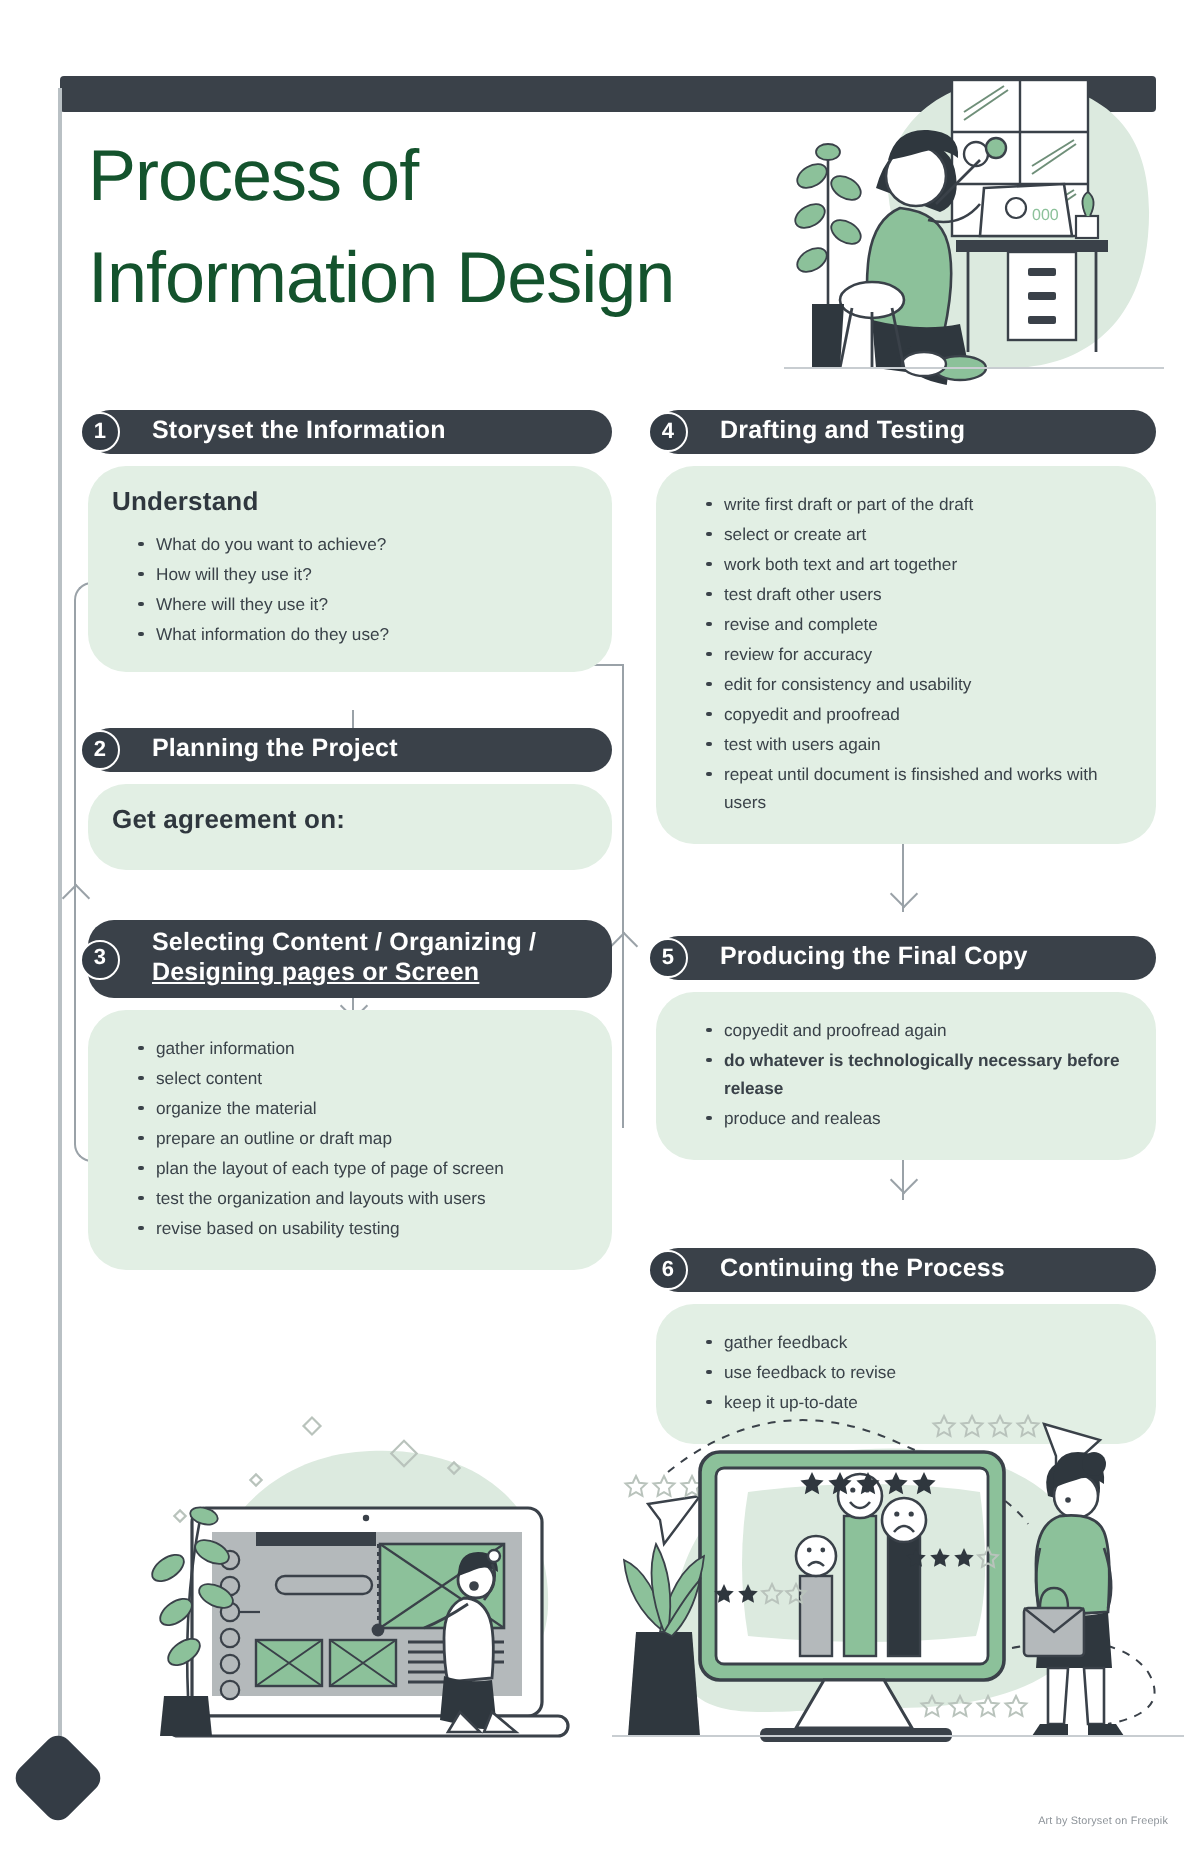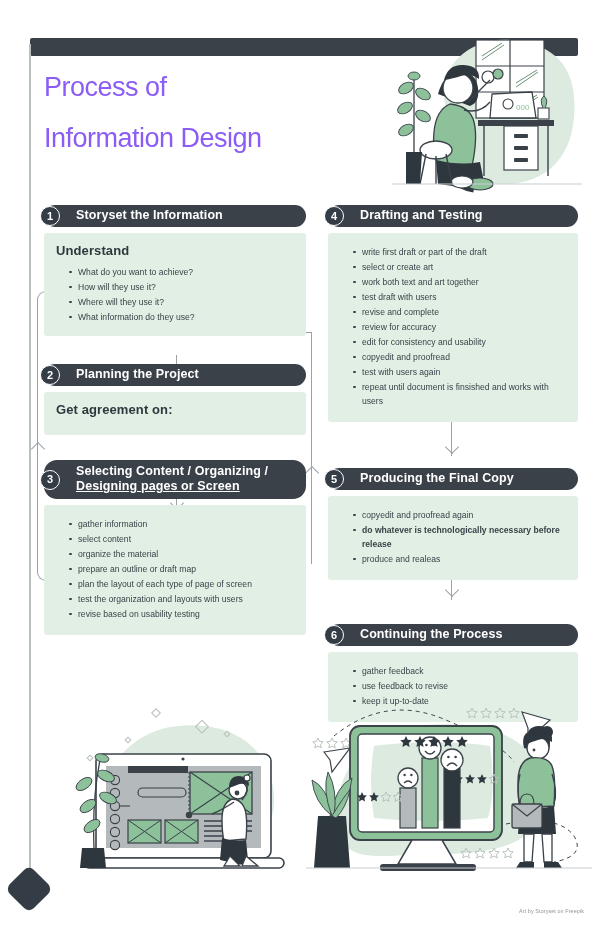--- a/index.html
+++ b/index.html
@@ -24,22 +24,22 @@
   }
   .diamond{
     position:absolute;left:12px;top:872px;width:34px;height:34px;
     background:#343c45;border-radius:7px;
     transform:rotate(45deg);
   }
 
   
   .title{
     position:absolute;left:44px;top:62px;width:340px;
-    font-size:27px;line-height:51px;font-weight:400;
-    color:#8b5cf6;letter-spacing:-0.5px;
+    font-size:36px;line-height:51px;font-weight:400;
+    color:#14532d;letter-spacing:-0.5px;
     font-family:"Liberation Sans", sans-serif;
   }
 
   
   .colL{position:absolute;left:44px;top:205px;width:262px;}
   .colR{position:absolute;left:328px;top:205px;width:250px;}
 
   
   .stephead{
     position:relative;
@@ -61,21 +61,21 @@
     border:1.6px solid #ffffff;
     color:#ffffff;
     font-size:11px;font-weight:bold;
     display:flex;align-items:center;justify-content:center;
     box-sizing:border-box;
   }
 
   
   .panel{
     background:#e2efe4;
-    border-radius:3px;
+    border-radius:19px;
     margin-top:6px;
     padding:10px 12px 11px 12px;
     box-sizing:border-box;
   }
   .panel h4{
     margin:0 0 7px 0;
     font-size:13px;font-weight:bold;color:#2f373e;
     letter-spacing:0.1px;
   }
   ul.bul{margin:0;padding:0;list-style:none;}
@@ -272,21 +272,21 @@
     <div>
       <div class="stephead">
         <span class="badge">4</span>
         <span>Drafting and Testing</span>
       </div>
       <div class="panel" style="padding-top:12px;padding-bottom:13px;">
         <ul class="bul indent">
           <li>write first draft or part of the draft</li>
           <li>select or create art</li>
           <li>work both text and art together</li>
-          <li>test draft with users</li>
+          <li>test draft other users</li>
           <li>revise and complete</li>
           <li>review for accuracy</li>
           <li>edit for consistency and usability</li>
           <li>copyedit and proofread</li>
           <li>test with users again</li>
           <li style="padding-right:4px;">repeat until document is finsished and works with users</li>
         </ul>
       </div>
     </div>
 

